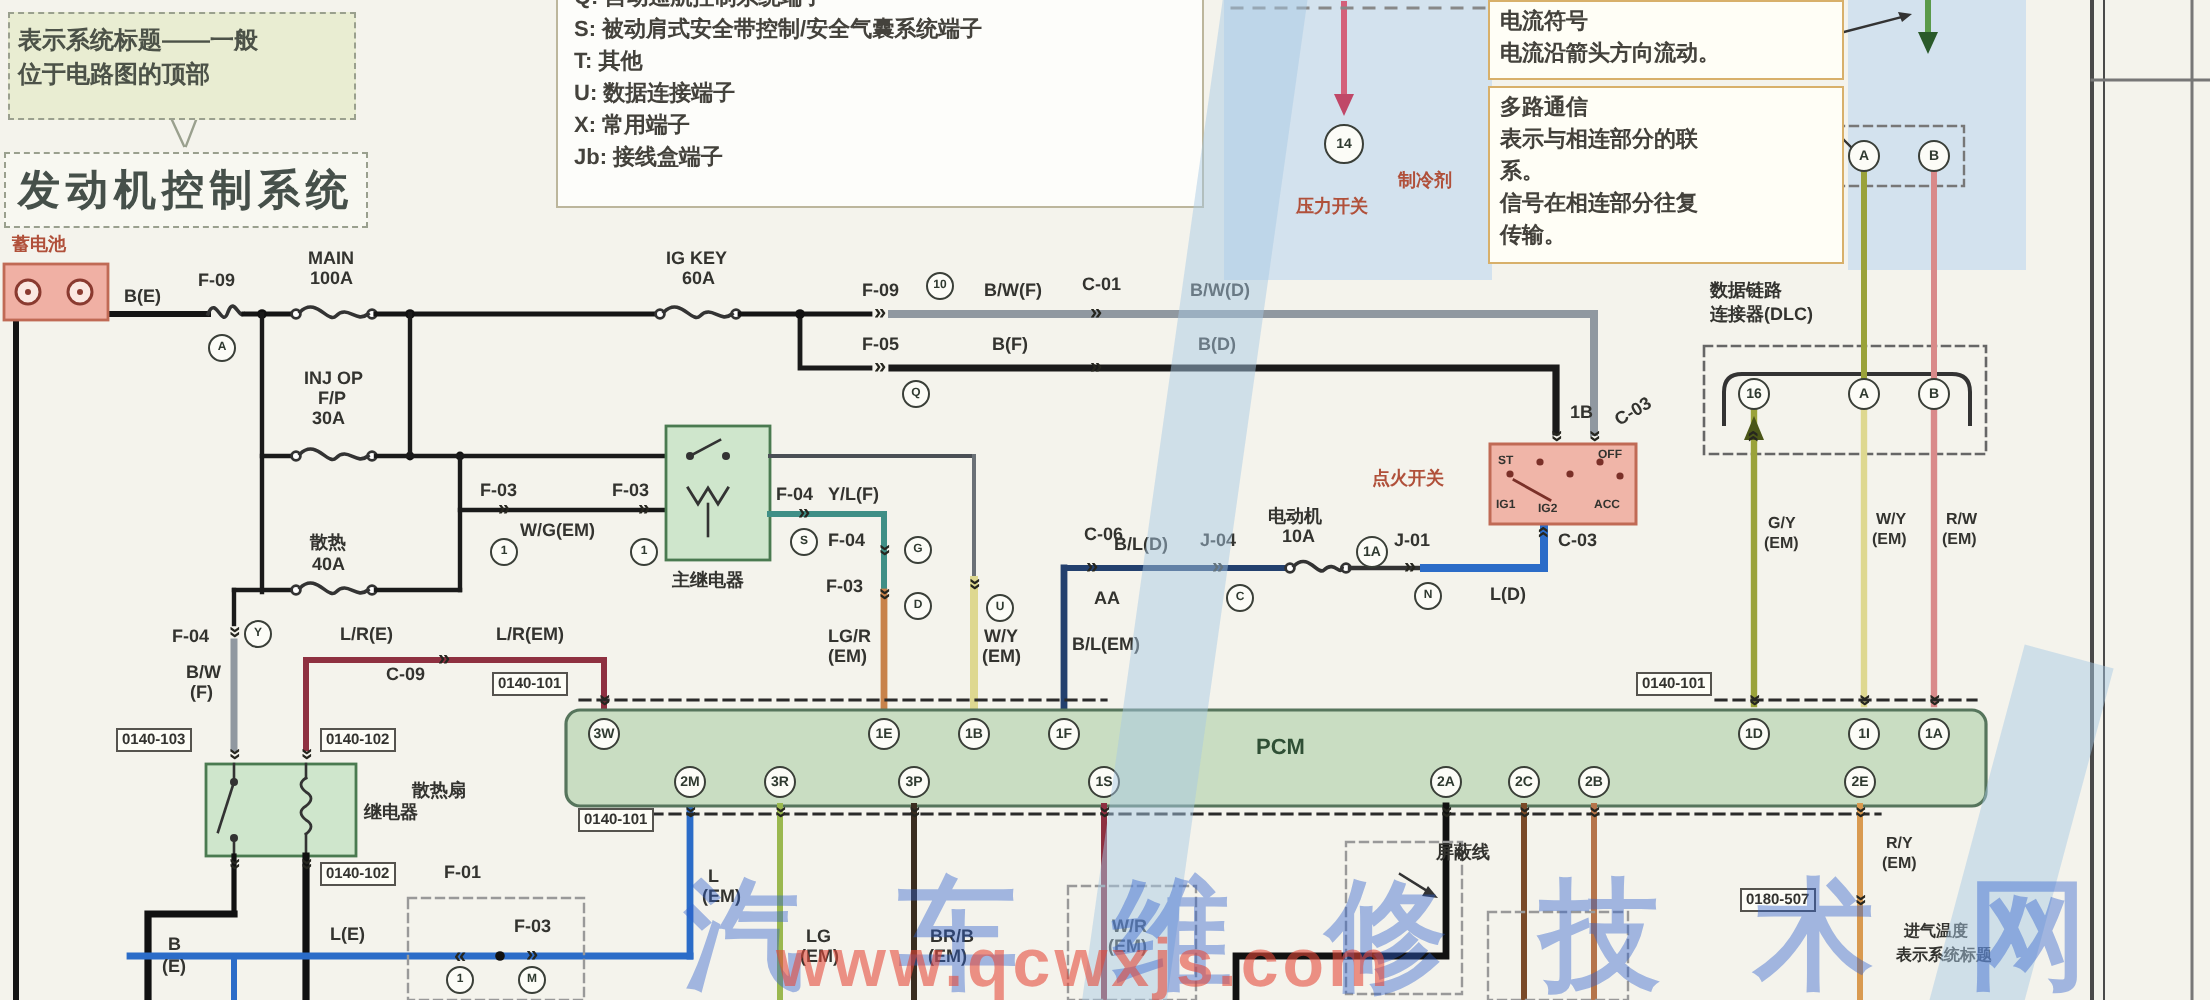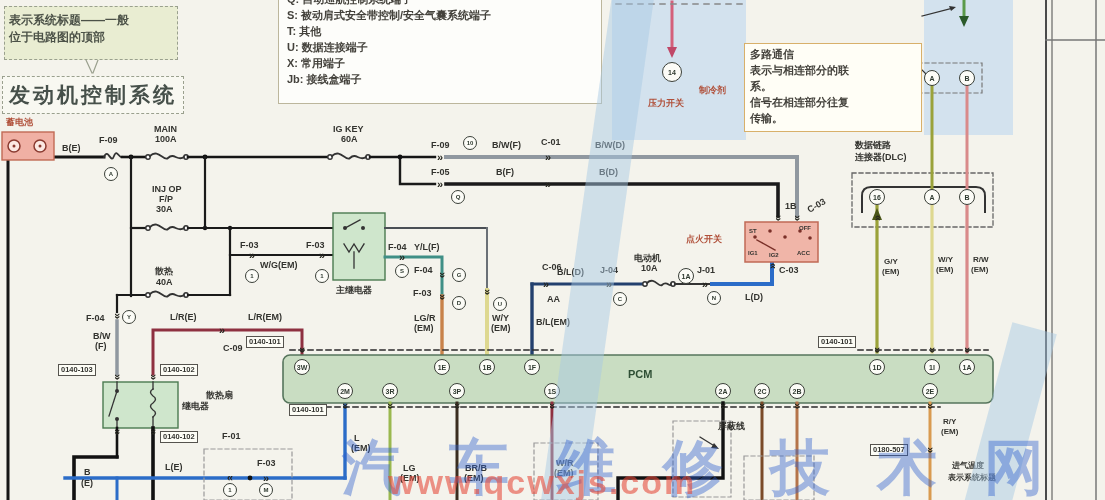--- a/index.html
+++ b/index.html
@@ -259,21 +259,21 @@
       <span class="lbl box" style="left: 289px; top: 404px;">0140-101</span>
       <span class="lbl box" style="left: 818px; top: 336px;">0140-101</span>
       <span class="lbl box" style="left: 58px; top: 364px;">0140-103</span>
       <span class="lbl box" style="left: 160px; top: 364px;">0140-102</span>
       <span class="lbl box" style="left: 160px; top: 431px;">0140-102</span>
       <span class="lbl box" style="left: 870px; top: 444px;">0180-507</span>
       <span class="lbl" style="left: 86px; top: 314px;">F-04</span>
       <span class="lbl" style="left: 93px; top: 332px;">B/W</span>
       <span class="lbl" style="left: 95px; top: 342px;">(F)</span>
       <span class="lbl" style="left: 170px; top: 313px;">L/R(E)</span>
-      <span class="lbl" style="left: 223px; top: 333px; margin-top: 11px;">C-09</span>
+      <span class="lbl" style="left: 193px; top: 333px;">C-09</span>
       <span class="lbl" style="left: 248px; top: 313px;">L/R(EM)</span>
       <span class="lbl" style="left: 182px; top: 391px; margin-left: 24px;">散热扇</span>
       <span class="lbl" style="left: 182px; top: 402px;">继电器</span>
       <span class="lbl" style="left: 84px; top: 468px;">B</span>
       <span class="lbl" style="left: 81px; top: 479px;">(E)</span>
       <span class="lbl" style="left: 165px; top: 463px;">L(E)</span>
       <span class="lbl" style="left: 222px; top: 432px;">F-01</span>
       <span class="lbl" style="left: 257px; top: 459px;">F-03</span>
       <span class="lbl" style="left: 354px; top: 434px;">L</span>
       <span class="lbl" style="left: 351px; top: 444px;">(EM)</span>
@@ -375,20 +375,24 @@
     <span class="t">发动机控制系统</span>
   </div>
   <div class="callout" id="legend-box">
       <div class="legend-line">Q: 自动巡航控制系统端子</div>
       <div class="legend-line">S: 被动肩式安全带控制/安全气囊系统端子</div>
       <div class="legend-line">T: 其他</div>
       <div class="legend-line">U: 数据连接端子</div>
       <div class="legend-line">X: 常用端子</div>
       <div class="legend-line">Jb: 接线盒端子</div>
     </div>
+  <div class="callout" id="callout-current">
+      <div class="cl-line">电流符号</div>
+      <div class="cl-line">电流沿箭头方向流动。</div>
+    </div>
   <div class="callout" id="callout-mux">
       <div class="cl-line">多路通信</div>
       <div class="cl-line">表示与相连部分的联</div>
       <div class="cl-line">系。</div>
       <div class="cl-line">信号在相连部分往复</div>
       <div class="cl-line">传输。</div>
     </div>
 
   <div class="band" style="left:575px;top:-30px;width:42px;height:580px;transform:rotate(8deg);z-index:6;"></div>
   <div class="band" style="left:987px;top:325px;width:46px;height:190px;transform:rotate(15deg);z-index:6;"></div>

